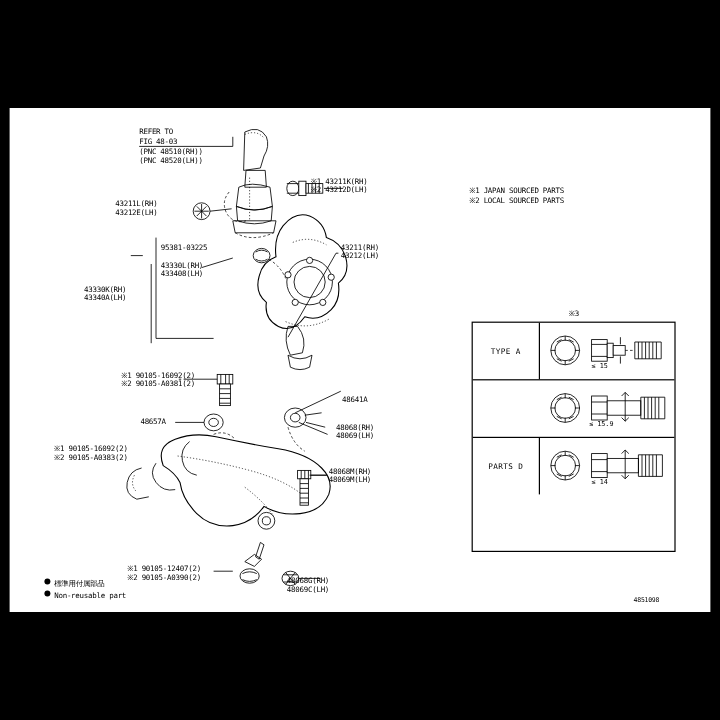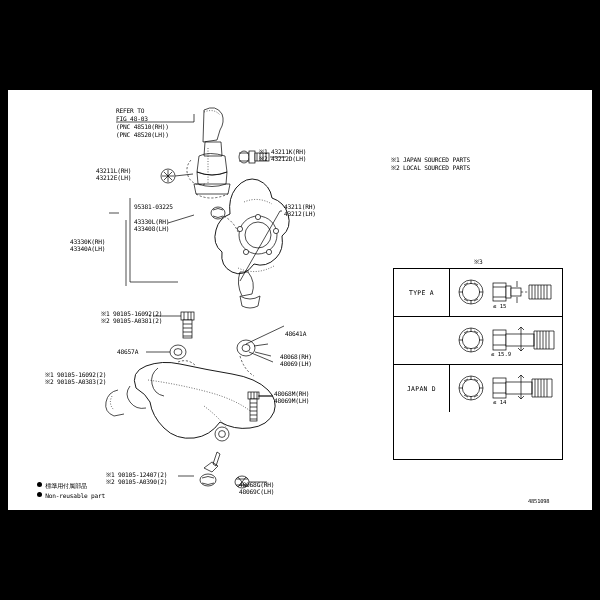--- a/index.html
+++ b/index.html
@@ -245,21 +245,21 @@
             <path class="ln" d="M72 10 l0 24"></path>
             <path class="ln" d="M69 13 l3 -3 l3 3 M69 31 l3 3 l3 -3"></path>
           </svg>
           <div class="dim" style="left:42px;top:34px;position:absolute;">≤ 15.9</div>
         </div>
       </div>
 
 
       <div class="trow">
         <div class="tname">
-            <span>JAPAN D</span>
+            <span>PARTS D</span>
           </div>
         <div class="tcell">
           <svg width="113" height="47">
             <circle cx="22" cy="23" r="12" class="fillw"></circle>
             <circle cx="22" cy="23" r="8.6" class="fillw"></circle>
             <path class="ln" d="M15 16 l4 -2 M29 16 l-4 -2 M15 30 l4 2 M29 30 l-4 2 M10 23 l4 0 M30 23 l4 0 M22 11 l0 4 M22 31 l0 4"></path>
             <rect x="44" y="13" width="13" height="20" class="fillw"></rect>
             <path class="ln" d="M44 18 l13 0 M44 28 l13 0"></path>
             <rect x="57" y="17" width="26" height="12" class="fillw"></rect>
             <path class="ln" d="M83 14 l20 0 l0 18 -20 0 z"></path>

